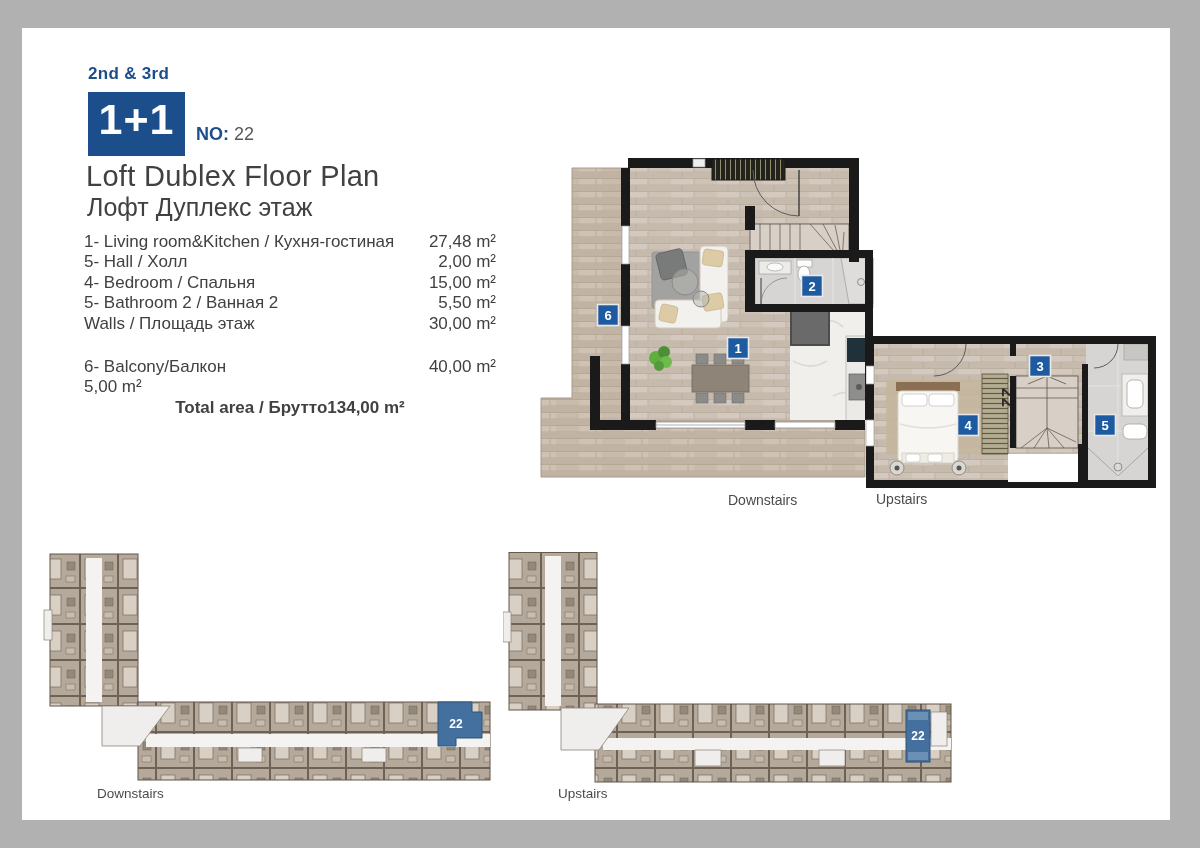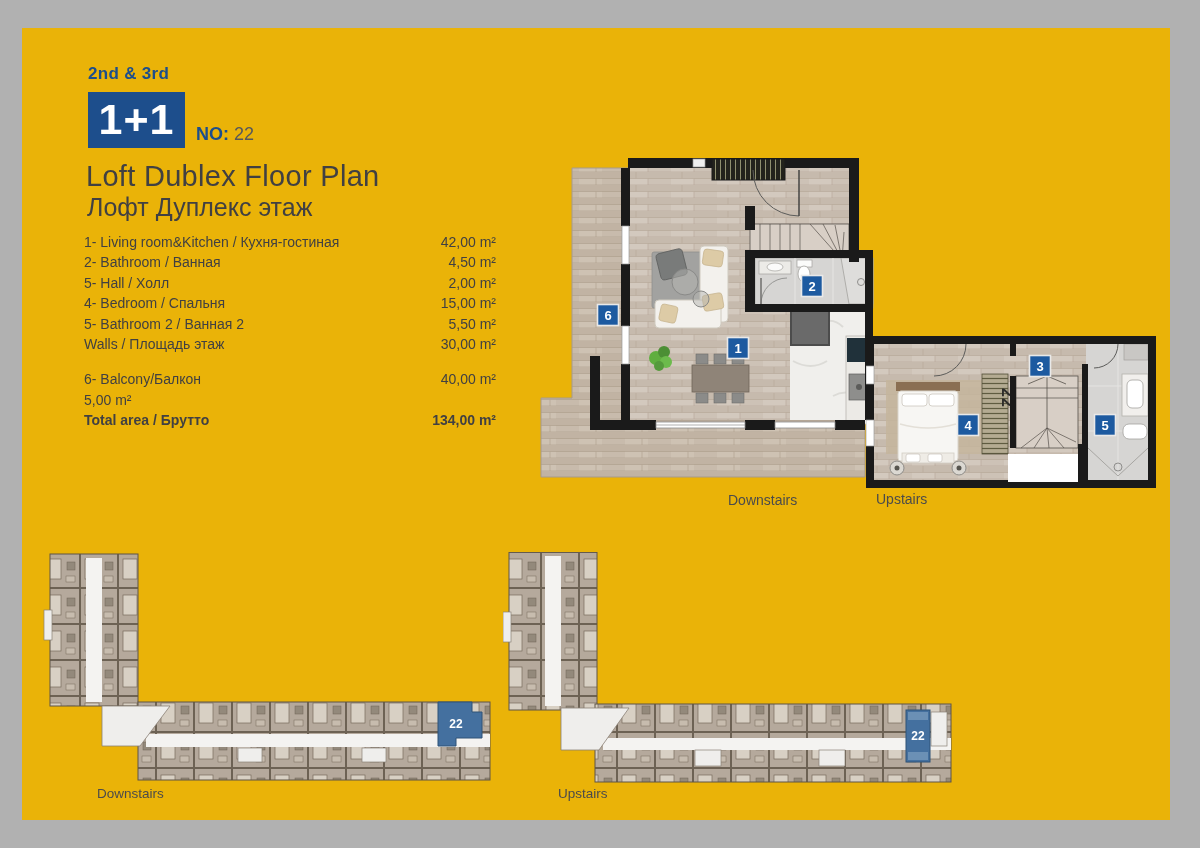--- a/index.html
+++ b/index.html
@@ -1,31 +1,31 @@
 <!DOCTYPE html>
 <html><head>
 <meta charset="utf-8">
 <style>
   html,body{margin:0;padding:0;width:1200px;height:848px;overflow:hidden;
     background:#b1b1b1;font-family:"Liberation Sans",sans-serif;}
-  .page{position:absolute;left:22px;top:28px;width:1148px;height:792px;background:#eab308;}
+  .page{position:absolute;left:22px;top:28px;width:1148px;height:792px;background:#ffffff;}
   .abs{position:absolute;}
   .floors{left:66px;top:36px;font-size:17px;font-weight:700;color:#1d4e8c;letter-spacing:.3px;}
-  .typebox{left:66px;top:64px;width:97px;height:56px;background:#1d4e8c;color:#fff;
+  .typebox{left:66px;top:64px;width:97px;height:64px;background:#1d4e8c;color:#fff;
     font-size:43px;font-weight:700;text-align:center;line-height:54px;letter-spacing:1px;}
   .noline{left:174px;top:96px;font-size:18px;font-weight:700;}
   .noline .nolab{color:#1d4e8c;margin-top:19px;}
   .noline .nonum{color:#57585a;margin-left:5px;font-weight:400;}
   .title-en{left:64px;top:132px;font-size:29px;color:#414042;letter-spacing:.3px;}
   .title-ru{left:65px;top:165px;font-size:25px;color:#414042;}
   .arealist{left:62px;top:204px;width:412px;}
-  .row{display:flex;justify-content:space-between;line-height:20.4px;font-size:14px;color:#414042;}
+  .row{display:flex;justify-content:space-between;line-height:20.4px;font-size:17px;color:#414042;}
   .row .val{white-space:nowrap;}
-  .gap{margin-top:15px;gap:48px;}
-  .bold{font-weight:700;}
+  .gap{margin-top:23px;gap:48px;}
+  .bold{font-weight:700;justify-content:center;}
   .planlabel{font-size:14px;color:#4b4b4b;}
   .ovlabel{font-size:13.5px;color:#4b4b4b;}
   svg text{font-family:"Liberation Sans",sans-serif;}
   .badge-num{fill:#ffffff;font-size:13px;font-weight:700;text-anchor:middle;}
 </style>
 </head>
 <body>
 
 <svg width="0" height="0" style="position:absolute" aria-hidden="true">
   <defs>
@@ -70,25 +70,21 @@
   <div class="abs typebox">1+1</div>
   <div class="abs noline">
     <span class="nolab">NO:</span><span class="nonum">22</span>
   </div>
   <div class="abs title-en">Loft Dublex Floor Plan</div>
   <div class="abs title-ru">Лофт Дуплекс этаж</div>
 
   <div class="abs arealist">
     <div class="row">
         <span>1- Living room&amp;Kitchen / Кухня-гостиная</span>
-        <span class="val">42,00 m²</span>
-      </div>
-    <div class="row">
-        <span>2- Bathroom / Ванная</span>
-        <span class="val">4,50 m²</span>
+        <span class="val">27,48 m²</span>
       </div>
     <div class="row">
         <span>5- Hall / Холл</span>
         <span class="val">2,00 m²</span>
       </div>
     <div class="row">
         <span>4- Bedroom  / Спальня</span>
         <span class="val">15,00 m²</span>
       </div>
     <div class="row">

